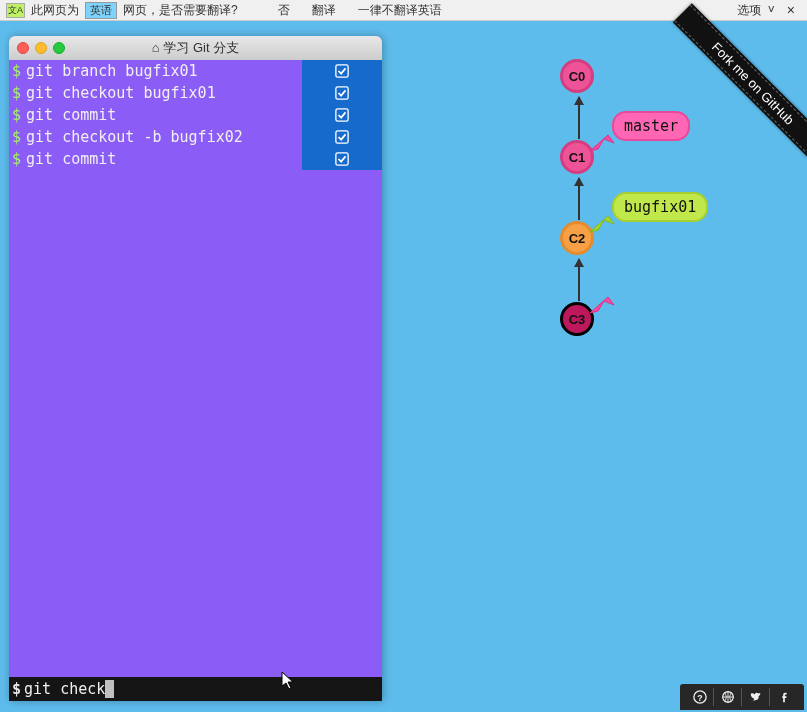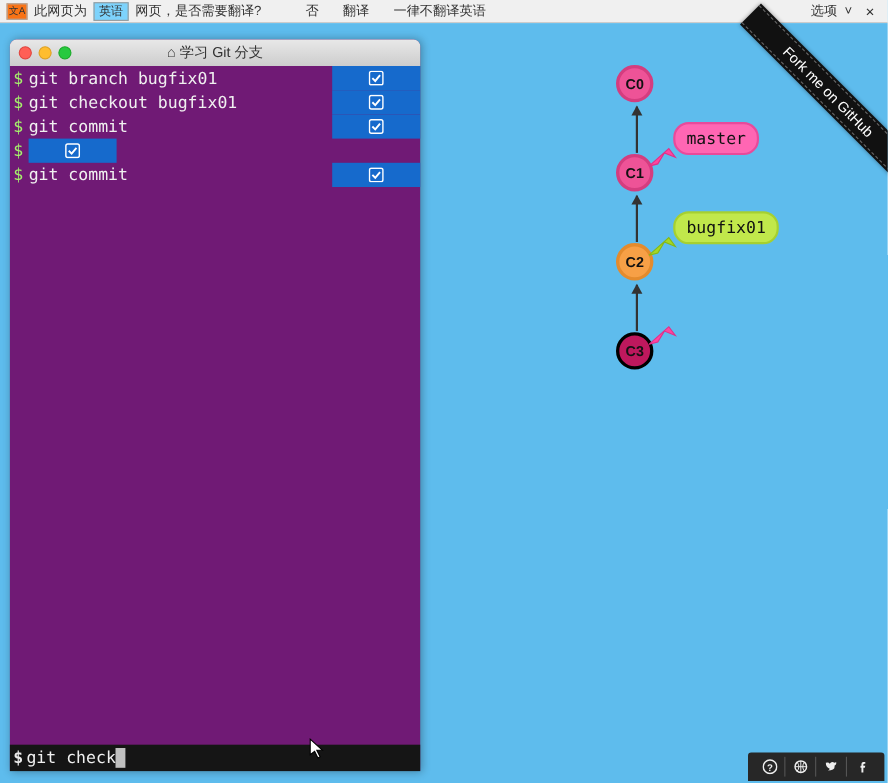--- a/index.html
+++ b/index.html
@@ -10,30 +10,30 @@
     }
     .translate-bar {
       height: 21px; background: #f0f0f0; display: flex; align-items: center;
       font-size: 12px; padding: 0 6px; border-bottom: 1px solid #ccc;
       gap: 6px; color: #333;
     }
     .translate-bar .lang-box { border: 1px solid #999; padding: 0 4px; font-size: 11px; background: #7dd3fc; }
     .translate-bar .btn { padding: 0 8px; color: #333; }
     .translate-bar .dropdown { margin-left: auto; }
     .translate-bar .close-btn { font-size: 14px; padding: 0 6px; }
-    .translate-bar .tbicon { background:#f97316; border:1px solid #aaa; font-size:9px; padding:0 1px; }
+    .translate-bar .tbicon { background:#bef264; border:1px solid #aaa; font-size:9px; padding:0 1px; }
     
     .canvas-area {
       position: absolute; top: 21px; left: 0; width: 807px; height: 691px;
       background: #5EBCED;
     }
     
     .terminal-window {
       position: absolute; top: 36px; left: 9px; width: 373px; height: 665px;
-      border-radius: 6px 6px 0 0; background: #701a75;
+      border-radius: 6px 6px 0 0; background: #8b5cf6;
       box-shadow: 1px 0 8px rgba(0,0,0,0.3);
     }
     .terminal-title {
       height: 24px; background: linear-gradient(#e8e8e8, #cdcdcd);
       border-radius: 6px 6px 0 0; display: flex; align-items: center;
       padding: 0 8px; font-size: 12px; color: #333; position: relative;
     }
     .traffic { display: flex; gap: 6px; }
     .traffic span { width: 12px; height: 12px; border-radius: 50%; display: block; }
     .traffic .red { background: #ff5f56; border: 1px solid #e0443e; }
@@ -226,20 +226,21 @@
         <span class="cmd">git commit</span>
         <span class="check-badge">
             <svg viewBox="0 0 16 16">
               <rect x="1" y="1" width="14" height="14" rx="2" fill="none" stroke="#fff" stroke-width="1.5"></rect>
               <path d="M4 8 L7 11 L12 5" stroke="#fff" stroke-width="2" fill="none"></path>
             </svg>
           </span>
       </div>
       <div class="term-line">
         <span class="prompt">$</span>
+        <span class="cmd">git checkout -b bugfix02</span>
         <span class="check-badge">
             <svg viewBox="0 0 16 16">
               <rect x="1" y="1" width="14" height="14" rx="2" fill="none" stroke="#fff" stroke-width="1.5"></rect>
               <path d="M4 8 L7 11 L12 5" stroke="#fff" stroke-width="2" fill="none"></path>
             </svg>
           </span>
       </div>
       <div class="term-line">
         <span class="prompt">$</span>
         <span class="cmd">git commit</span>

